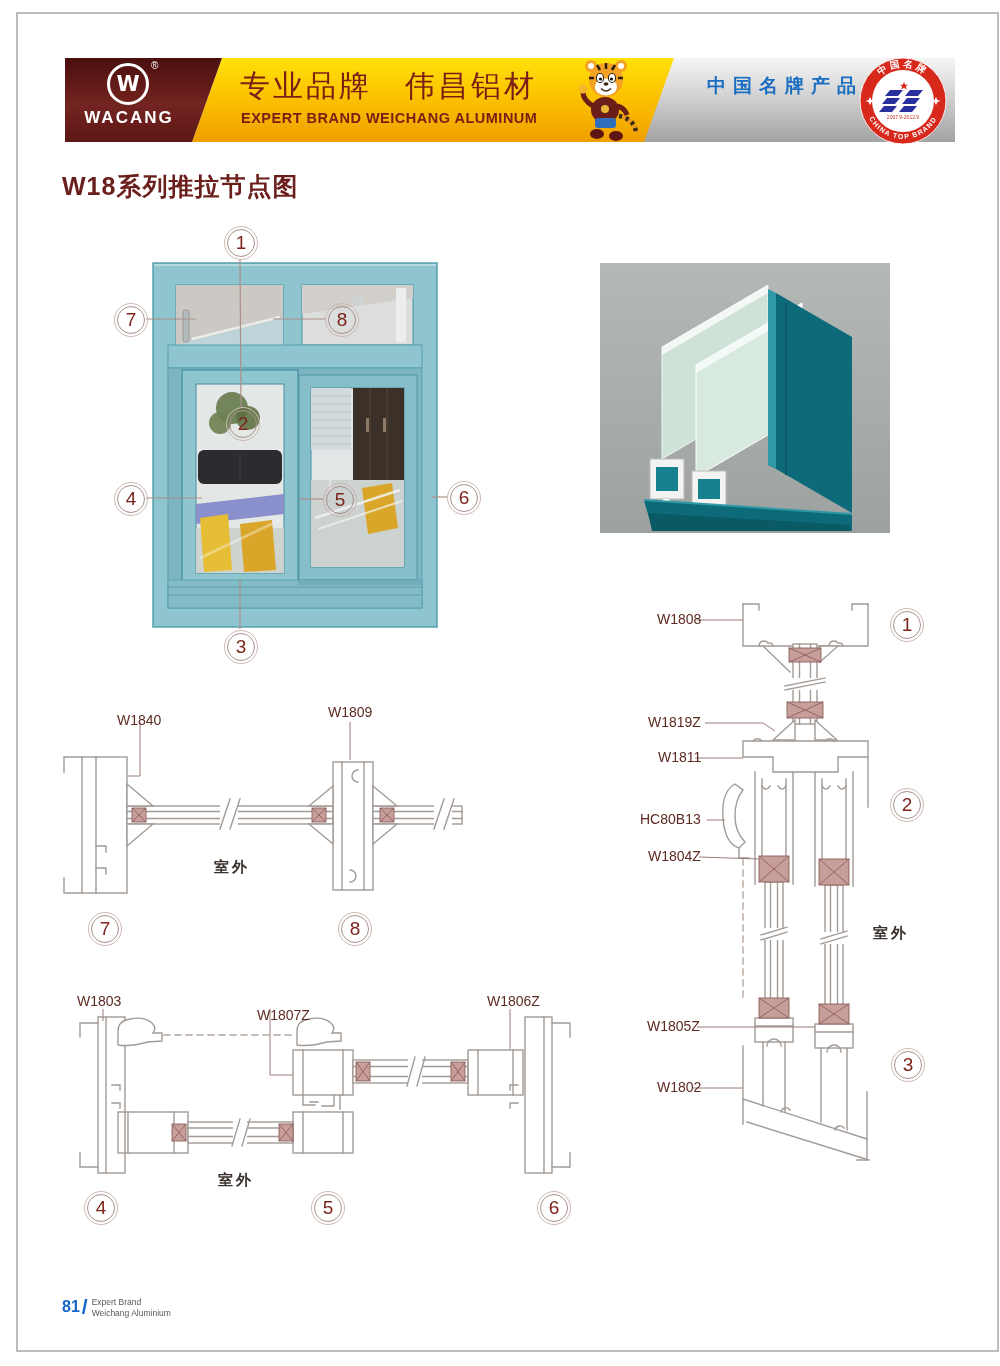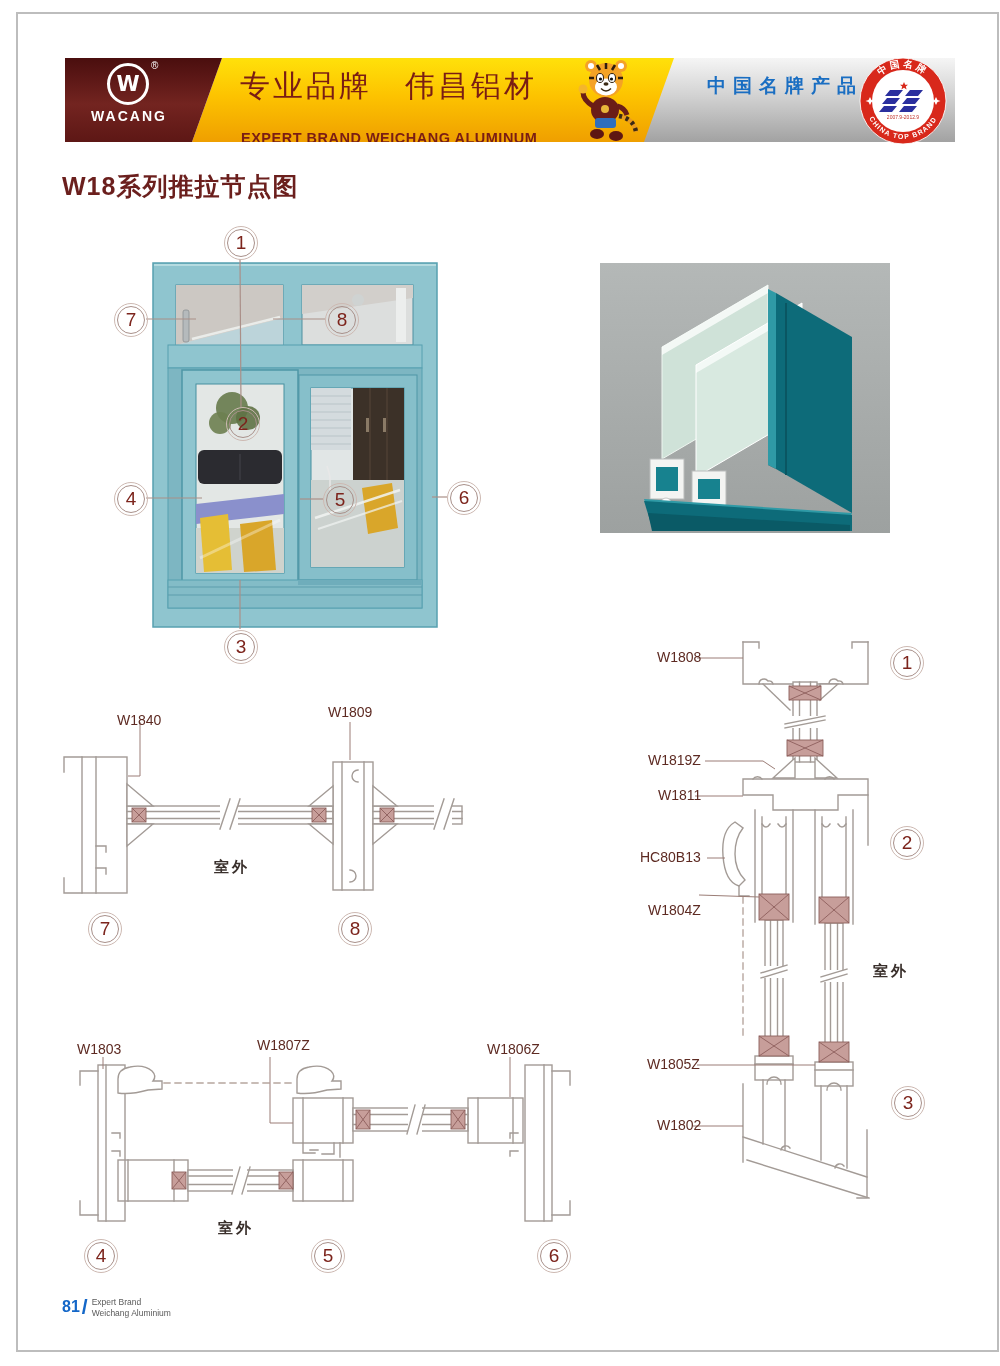--- a/index.html
+++ b/index.html
@@ -15,34 +15,34 @@
        clip-path:polygon(0 0,100% 0,calc(100% - 30px) 100%,0 100%);z-index:2;}
   .seg.yellow{left:127px;width:482px;background:linear-gradient(180deg,#ffe10a,#fdc300 45%,#ef9f00);
        clip-path:polygon(30px 0,100% 0,calc(100% - 30px) 100%,0 100%);z-index:1;}
   .seg.silver{left:578px;width:312px;background:linear-gradient(180deg,#f5f5f5,#d2d2d2 45%,#a2a2a2);
        clip-path:polygon(30px 0,100% 0,100% 100%,0 100%);z-index:0;}
   .logo-circle{position:absolute;left:42px;top:5px;width:36px;height:36px;border:3px solid #fff;
        border-radius:50%;display:flex;align-items:center;justify-content:center;}
   .logo-w{color:#fff;font-size:21px;font-weight:bold;font-family:"DejaVu Sans",sans-serif;}
   .reg{position:absolute;left:86px;top:2px;color:#fff;font-size:10px;}
   .brand{position:absolute;left:5px;top:50px;width:118px;text-align:center;color:#fff;
-       font-size:14px;font-weight:bold;letter-spacing:2px;}
+       font-size:17px;font-weight:bold;letter-spacing:2px;}
   .slogan-cn{padding:8px 0 0 48px;font-size:30px;font-weight:normal;color:#7a1d14;letter-spacing:3px;white-space:nowrap;}
-  .slogan-en{padding:3px 0 0 49px;font-size:14.5px;font-weight:bold;color:#7a1d14;letter-spacing:0.5px;white-space:nowrap;margin-top:20px;}
+  .slogan-en{padding:3px 0 0 49px;font-size:14.5px;font-weight:bold;color:#7a1d14;letter-spacing:0.5px;white-space:nowrap;}
   .honor{padding:15px 0 0 64px;color:#1a6ec2;font-weight:bold;font-size:19px;letter-spacing:7px;line-height:26px;white-space:nowrap;}
   .tiger{position:absolute;left:510px;top:-4px;width:68px;height:90px;z-index:5;}
   .badge{position:absolute;left:793px;top:-2px;width:90px;height:90px;z-index:6;}
   
   .page-title{position:absolute;left:62px;top:170px;font-size:25px;font-weight:bold;color:#6b1f1d;letter-spacing:1px;}
   
   .winfig{position:absolute;left:100px;top:218px;width:400px;height:452px;}
   .fig3d{position:absolute;left:600px;top:263px;width:290px;height:270px;}
   .diagA{position:absolute;left:60px;top:698px;width:410px;height:270px;}
-  .diagB{position:absolute;left:60px;top:985px;width:570px;height:262px;margin-top:48px;}
-  .diagC{position:absolute;left:635px;top:632px;width:330px;height:575px;}
+  .diagB{position:absolute;left:60px;top:985px;width:570px;height:262px;}
+  .diagC{position:absolute;left:635px;top:594px;width:330px;height:575px;}
   .diag svg,.winfig svg,.fig3d svg{position:absolute;left:0;top:0;}
   .dlabel{position:absolute;font-size:14px;color:#5d2a22;white-space:nowrap;}
   .outdoor{position:absolute;font-size:15px;font-weight:bold;color:#3a302c;letter-spacing:3px;white-space:nowrap;}
   .callout{position:absolute;width:32px;height:32px;border-radius:50%;border:1px solid #cdb9b2;
        display:flex;align-items:center;justify-content:center;font-size:19px;color:#7c241c;}
   .callout::before{content:"";position:absolute;inset:2px;border:1px solid #a8908a;border-radius:50%;}
   
   .footer{position:absolute;left:62px;top:1296px;display:flex;align-items:flex-start;}
   .page-num{color:#1467c8;font-size:16px;font-weight:bold;line-height:22px;}
   .slash{color:#1467c8;font-size:21px;font-weight:bold;margin:0 4px 0 2px;line-height:22px;}
@@ -392,21 +392,21 @@
             <path d="M0,0 L14,17 M14,0 L0,17" fill="none"></path>
           </g>
       </g>
       <g stroke="#9b7d76" stroke-width="1" fill="none">
         <line x1="43" y1="24" x2="43" y2="36"></line>
         <polyline points="210,24 210,90 233,90"></polyline>
         <line x1="450" y1="24" x2="450" y2="64"></line>
       </g>
     </svg>
     <span class="dlabel" style="left:17px;top:8px;">W1803</span>
-    <span class="dlabel" style="left:197px;top:4px;">W1807Z</span>
+    <span class="dlabel" style="left:197px;top:22px;">W1807Z</span>
     <span class="dlabel" style="left:427px;top:8px;">W1806Z</span>
     <span class="outdoor" style="left:158px;top:186px;">室外</span>
     <div class="callout" style="left:24px;top:206px;">
         <span>4</span>
       </div>
     <div class="callout" style="left:251px;top:206px;">
         <span>5</span>
       </div>
     <div class="callout" style="left:477px;top:206px;">
         <span>6</span>
@@ -509,21 +509,21 @@
         <line x1="72" y1="226" x2="90" y2="226"></line>
         <line x1="64" y1="263" x2="124" y2="265"></line>
         <line x1="62" y1="433" x2="180" y2="433"></line>
         <line x1="58" y1="494" x2="108" y2="494"></line>
       </g>
     </svg>
     <span class="dlabel" style="left:22px;top:17px;">W1808</span>
     <span class="dlabel" style="left:13px;top:120px;">W1819Z</span>
     <span class="dlabel" style="left:23px;top:155px;">W1811</span>
     <span class="dlabel" style="left:5px;top:217px;">HC80B13</span>
-    <span class="dlabel" style="left:13px;top:254px;margin-top:16px;">W1804Z</span>
+    <span class="dlabel" style="left:13px;top:254px;">W1804Z</span>
     <span class="dlabel" style="left:12px;top:424px;">W1805Z</span>
     <span class="dlabel" style="left:22px;top:485px;">W1802</span>
     <span class="outdoor" style="left:238px;top:330px;">室外</span>
     <div class="callout" style="left:255px;top:14px;">
         <span>1</span>
       </div>
     <div class="callout" style="left:255px;top:194px;">
         <span>2</span>
       </div>
     <div class="callout" style="left:256px;top:454px;">

